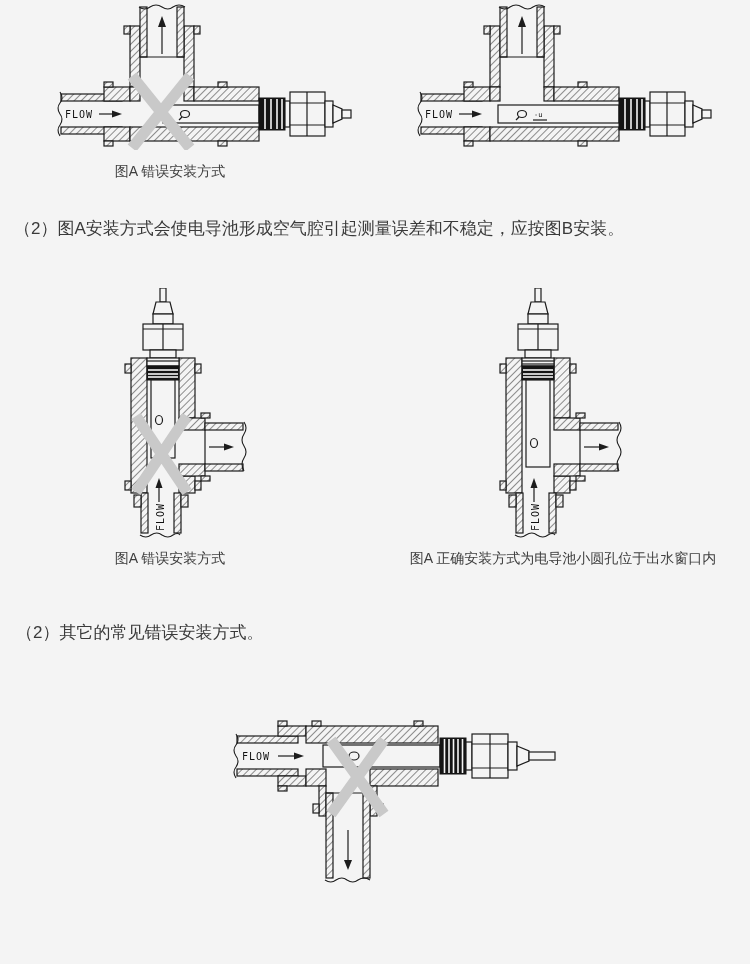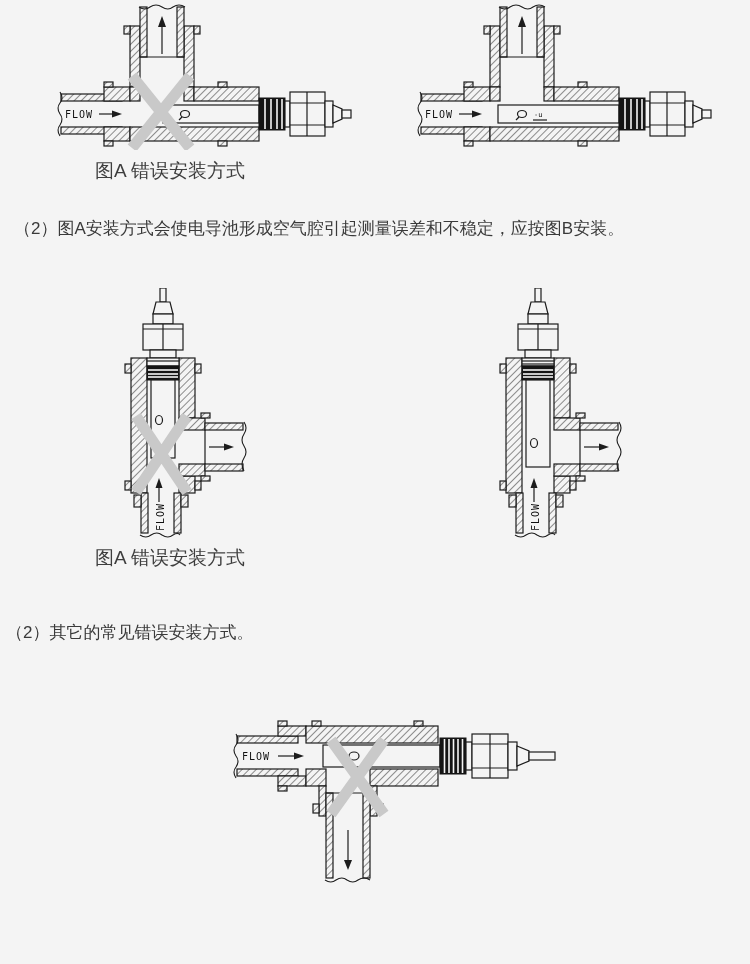--- a/index.html
+++ b/index.html
@@ -5,21 +5,21 @@
   html,body{margin:0;padding:0;}
   .page{
     position:relative;
     width:750px;height:964px;
     background:#f4f4f4;
     font-family:"Liberation Sans",sans-serif;
     overflow:hidden;
   }
   .caption{
     position:absolute;
-    font-size:19px;
+    font-size:14px;
     color:#3e3e3e;
     text-align:center;
     white-space:nowrap;
     line-height:18px;
   }
   .para{
     position:absolute;
     font-size:17px;
     color:#3a3a3a;
     line-height:22px;
@@ -284,22 +284,23 @@
       <path class="wavy" d="M37,247 q6,4 11,0 q6,-4 11,0 q6,4 11,0 q5,-3 7,0"></path>
       <g>
         <line class="ln" x1="56" y1="214" x2="56" y2="196"></line>
         <path class="ah" d="M56,190 L52.5,200 L59.5,200 Z"></path>
       </g>
       <text class="flow" transform="translate(61,243) rotate(-90)">FLOW</text>
     </g>
   </svg>
 
   <div class="caption" style="left:60px;top:549px;width:220px">图A 错误安装方式</div>
-
-  <div class="para" style="left:6px;top:622px">（2）其它的常见错误安装方式。</div>
+  <div class="caption" style="left:398px;top:549px;width:330px">图A 正确安装方式为电导池小圆孔位于出水窗口内</div>
+
+  <div class="para" style="left:16px;top:622px">（2）其它的常见错误安装方式。</div>
 
   <svg class="fig" style="left:228px;top:698px" width="335" height="190" viewBox="0 0 335 190">
     <g>
       <rect class="hatch" x="9" y="38" width="61" height="7"></rect>
       <rect class="hatch" x="9" y="71" width="61" height="7"></rect>
       <path class="wavy" d="M8,36 q4,6 0,11 q-4,5 0,11 q4,5 0,11 q-4,5 0,11"></path>
       <rect class="hatch" x="50" y="28" width="28" height="10"></rect>
       <rect class="hatch" x="50" y="78" width="28" height="10"></rect>
       <rect class="hatch" x="50" y="23" width="9" height="5"></rect>
       <rect class="hatch" x="50" y="88" width="9" height="5"></rect>

